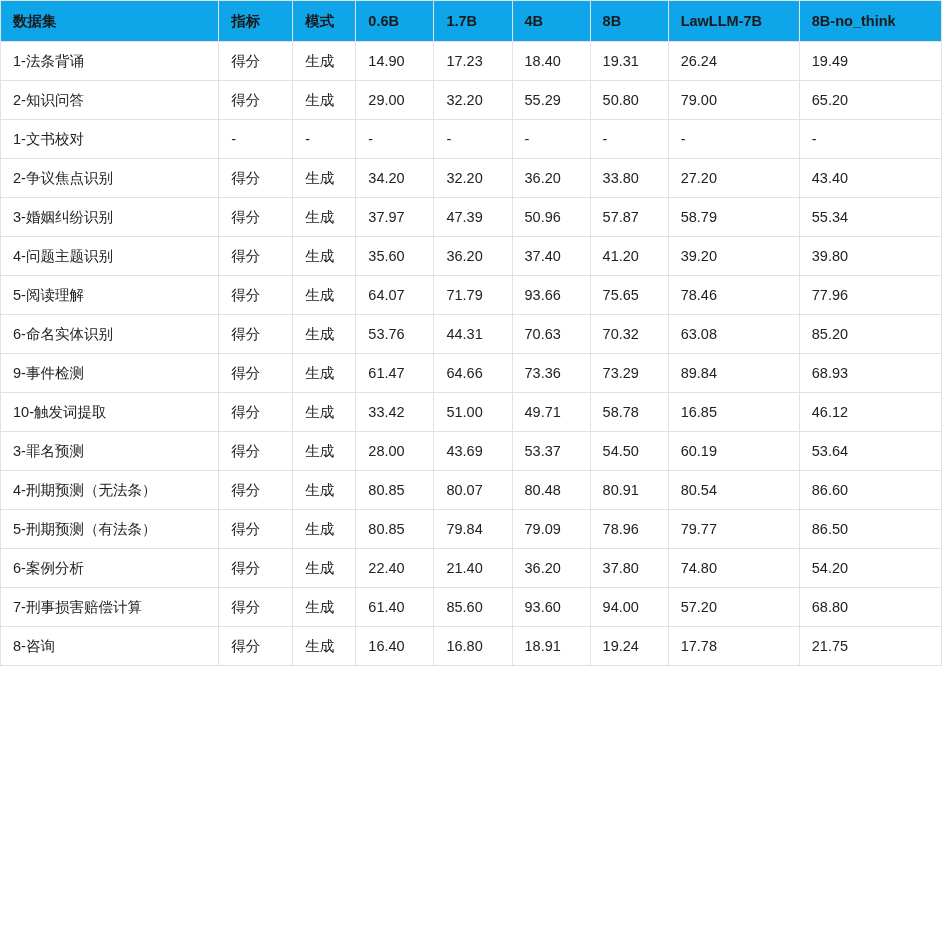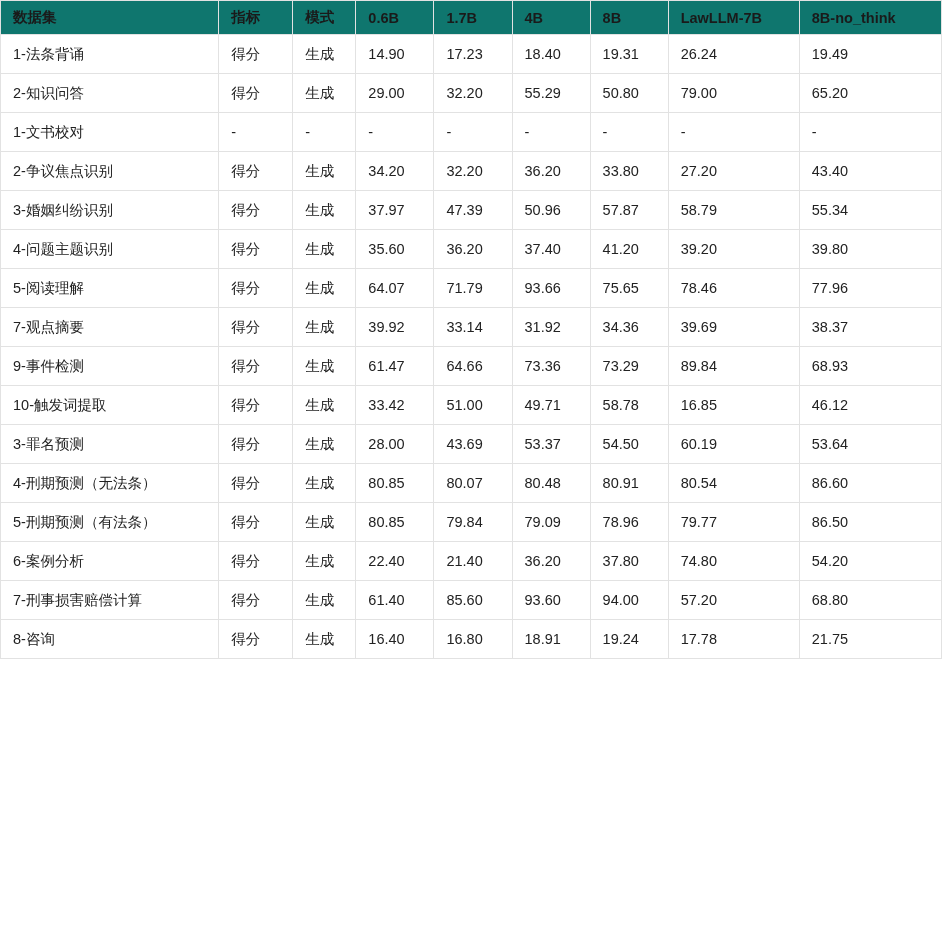--- a/index.html
+++ b/index.html
@@ -26,23 +26,23 @@
     color: #222222;
     text-align: left;
     vertical-align: middle;
     padding: 0 12px;
     height: 39px;
     box-sizing: border-box;
     white-space: nowrap;
     overflow: hidden;
   }
   table.results-table thead th {
-    background: #0f766e;
+    background: #0ea5e9;
     font-weight: bold;
-    height: 34px;
+    height: 41px;
     color: #1a1a1a;
     margin-top: 41px;
   }
   table.results-table tbody tr {
     background: #ffffff;
     margin-left: 32px;
   }
   
   col.c-dataset { width: 218px; }
   col.c-metric  { width: 74px; }
@@ -151,29 +151,29 @@
         <td>得分</td>
         <td>生成</td>
         <td>64.07</td>
         <td>71.79</td>
         <td>93.66</td>
         <td>75.65</td>
         <td>78.46</td>
         <td>77.96</td>
       </tr>
       <tr>
-        <td>7-观点摘要</td>
-        <td>得分</td>
-        <td>生成</td>
-        <td>39.92</td>
-        <td>33.14</td>
-        <td>31.92</td>
-        <td>34.36</td>
-        <td>39.69</td>
-        <td>38.37</td>
+        <td>6-命名实体识别</td>
+        <td>得分</td>
+        <td>生成</td>
+        <td>53.76</td>
+        <td>44.31</td>
+        <td>70.63</td>
+        <td>70.32</td>
+        <td>63.08</td>
+        <td>85.20</td>
       </tr>
       <tr>
         <td>9-事件检测</td>
         <td>得分</td>
         <td>生成</td>
         <td>61.47</td>
         <td>64.66</td>
         <td>73.36</td>
         <td>73.29</td>
         <td>89.84</td>

